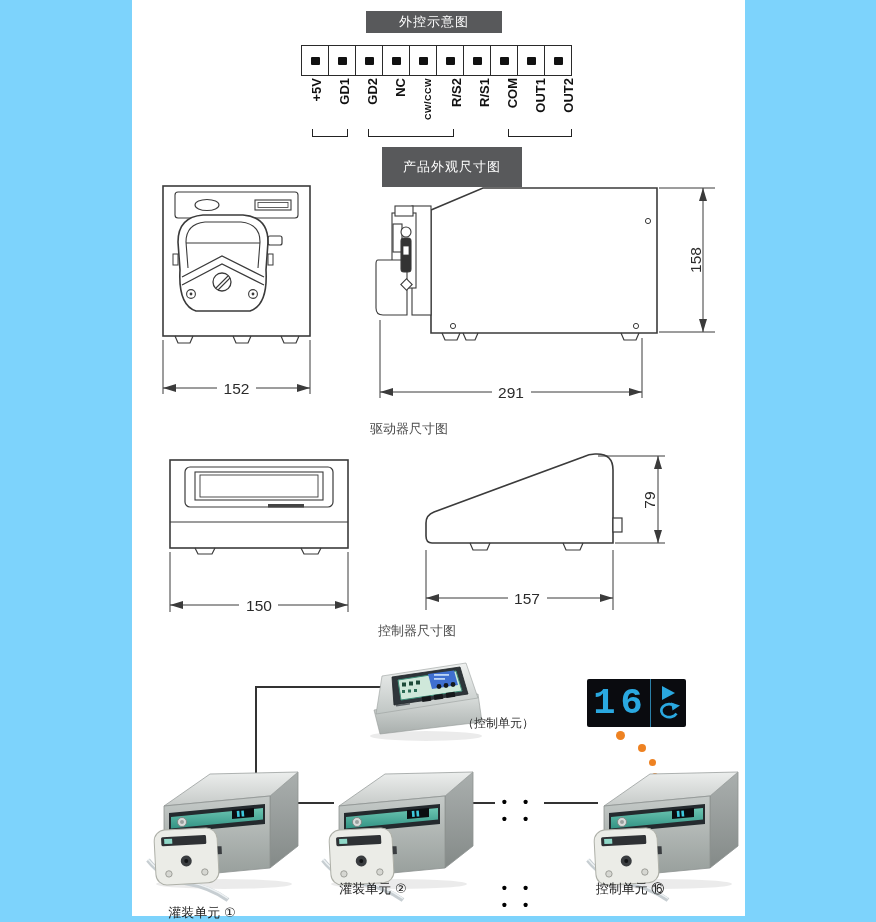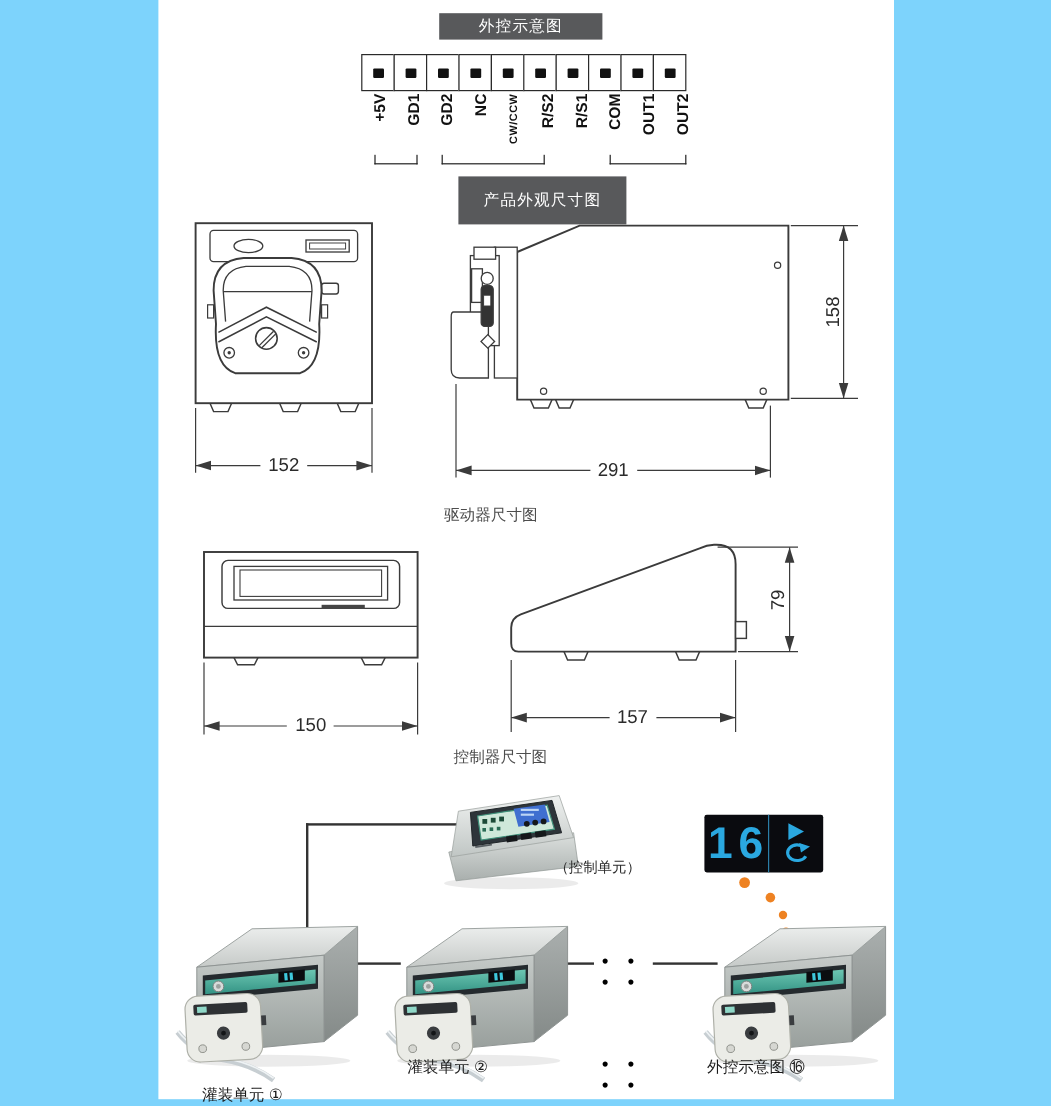--- a/index.html
+++ b/index.html
@@ -17,22 +17,22 @@
   .tlabels{display:flex;}
   .tlabel{width:28px;height:56px;display:flex;justify-content:center;align-items:flex-start;}
   .tlabel span{display:inline-block;writing-mode:vertical-rl;transform:rotate(180deg);
                font-size:13px;font-weight:700;color:#111;white-space:nowrap;}
   .tlabel span.small{font-size:9px;letter-spacing:.5px;}
   .bracket{height:7px;border-left:1.4px solid #222;border-right:1.4px solid #222;border-bottom:1.4px solid #222;}
   .caption{font-size:13px;color:#4d4d4d;}
   
   .wire{background:#333;}
   .disp16{width:99px;height:48px;background:#0a0b0f;border-radius:2px;display:flex;}
-  .disp16 .digits{width:54px;border-right:1.5px solid #2b7fa8;color:#2AA8E0;
-        font-family:Liberation Sans, sans-serif;font-weight:700;font-size:37px;
+  .disp16 .digits{width:64px;border-right:1.5px solid #2b7fa8;color:#2AA8E0;
+        font-family:Liberation Mono, monospace;font-weight:700;font-size:37px;
         display:flex;align-items:center;justify-content:center;letter-spacing:5px;padding-left:4px;box-sizing:border-box;}
   .disp16 .icons{flex:1;display:flex;flex-direction:column;align-items:center;justify-content:center;gap:2px;}
   .play{width:0;height:0;border-left:13px solid #2AA8E0;border-top:7px solid transparent;border-bottom:7px solid transparent;}
   .dot{background:#EE8222;border-radius:50%;}
   .ulabel{font-size:13px;color:#1a1a1a;text-align:center;}
   .ellip{font-size:15px;font-weight:700;color:#000;letter-spacing:6px;text-align:center;}
   svg{overflow:visible;display:block;}
   svg text{font-family:"Liberation Sans","DejaVu Sans",sans-serif;}
   .dimtxt{font-size:15.5px;fill:#2b2b2b;}
 </style>
@@ -373,14 +373,14 @@
   <svg class="abs" style="left:327px;top:756px;" width="150" height="134" viewBox="0 0 150 134">
       <use href="#pumpg"></use>
     </svg>
   <svg class="abs" style="left:592px;top:756px;" width="150" height="134" viewBox="0 0 150 134">
       <use href="#pumpg"></use>
     </svg>
 
   <div class="abs ulabel" style="left:145px;top:880px;width:114px;margin-top:24px;">灌装单元 ①</div>
   <div class="abs ulabel" style="left:316px;top:880px;width:114px;">灌装单元 ②</div>
   <div class="abs ellip" style="left:492px;top:879px;width:52px;">• • • •</div>
-  <div class="abs ulabel" style="left:571px;top:880px;width:118px;">外控示意图 ⑯</div>
+  <div class="abs ulabel" style="left:571px;top:880px;width:118px;">控制单元 ⑯</div>
 </div>
 
 </body></html>

